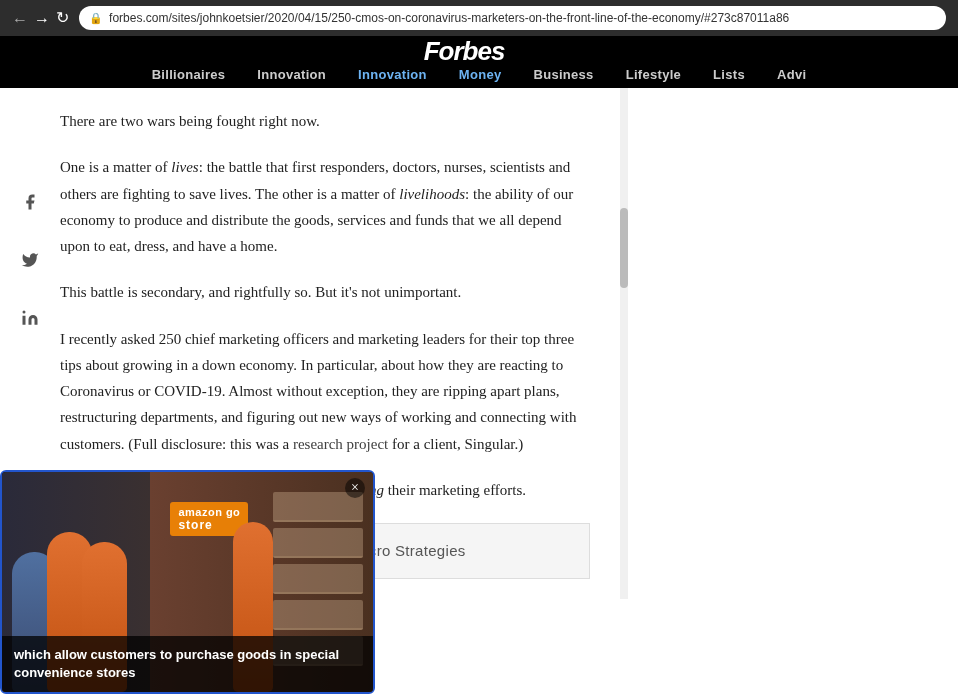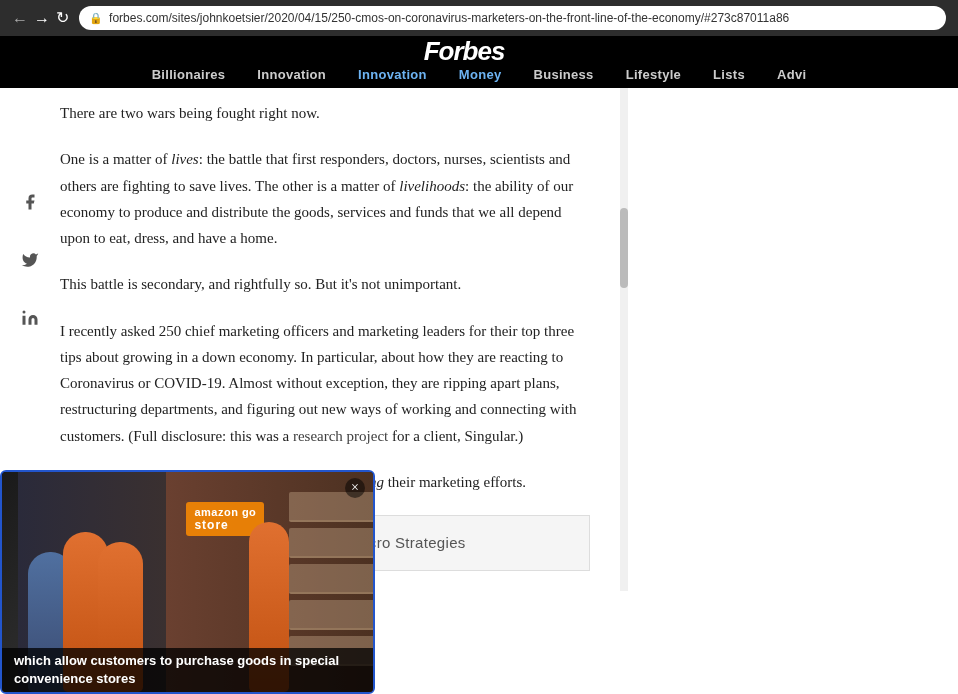--- a/index.html
+++ b/index.html
@@ -104,21 +104,21 @@
       align-items: center;
       justify-content: center;
       color: #555;
       font-size: 16px;
       cursor: pointer;
     }
 
     
     .article-content {
       flex: 1;
-      padding: 12px 30px 20px 0;
+      padding: 20px 30px 20px 0;
       max-width: 560px;
     }
     .article-paragraph {
       font-size: 15px;
       line-height: 1.75;
       color: #222;
       margin-bottom: 20px;
     }
     .article-paragraph em {
       font-style: italic;
@@ -162,21 +162,20 @@
       background: linear-gradient(135deg, #1a1a1a 0%, #333 50%, #1a1a1a 100%);
       position: relative;
       overflow: hidden;
     }
     
     .video-scene {
       width: 100%;
       height: 100%;
       display: flex;
       position: relative;
-      margin-left: 16px;
     }
     .scene-left {
       width: 40%;
       height: 100%;
       background: linear-gradient(to right, #2a2a3a, #3a3030);
       display: flex;
       align-items: flex-end;
       justify-content: flex-end;
       position: relative;
     }
@@ -242,21 +241,21 @@
       height: 170px;
       background: linear-gradient(to bottom, #e07030, #c05010);
       border-radius: 20px 20px 5px 5px;
     }
     .video-caption {
       background: rgba(0,0,0,0.75);
       color: #fff;
       font-family: Arial, sans-serif;
       font-size: 13px;
       font-weight: 600;
-      padding: 4px 12px;
+      padding: 10px 12px;
       line-height: 1.4;
       position: absolute;
       bottom: 0;
       left: 0;
       right: 0;
     }
 
     
     .section-box {
       background: #f5f5f5;

